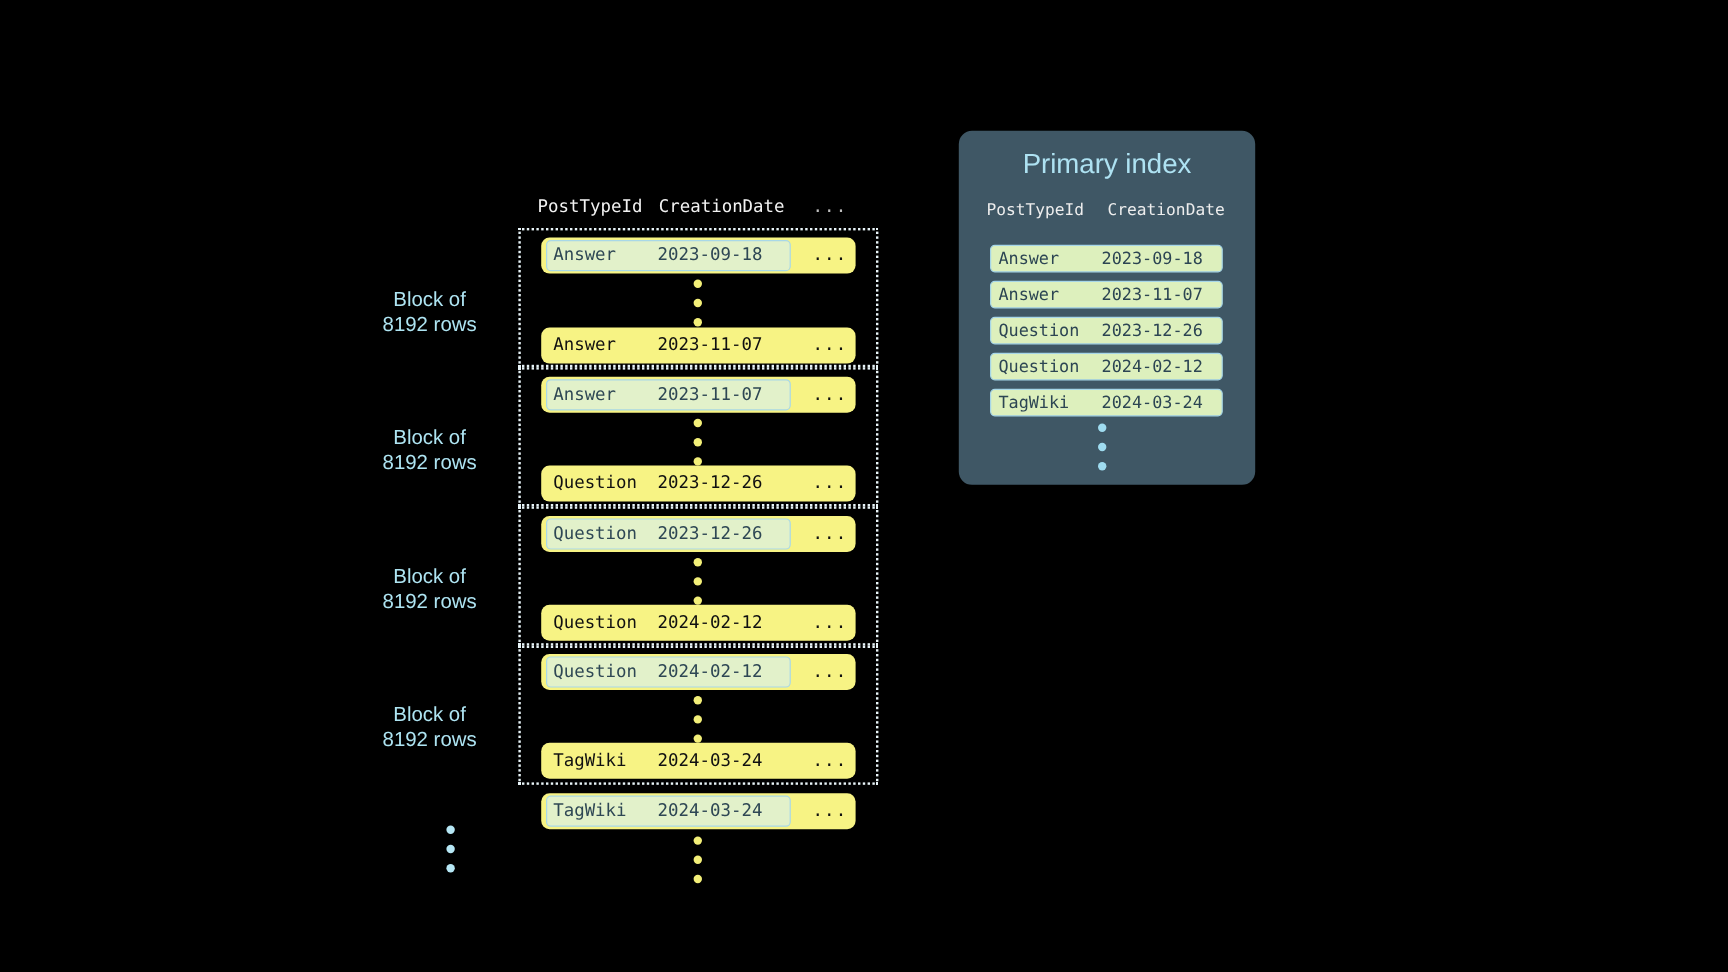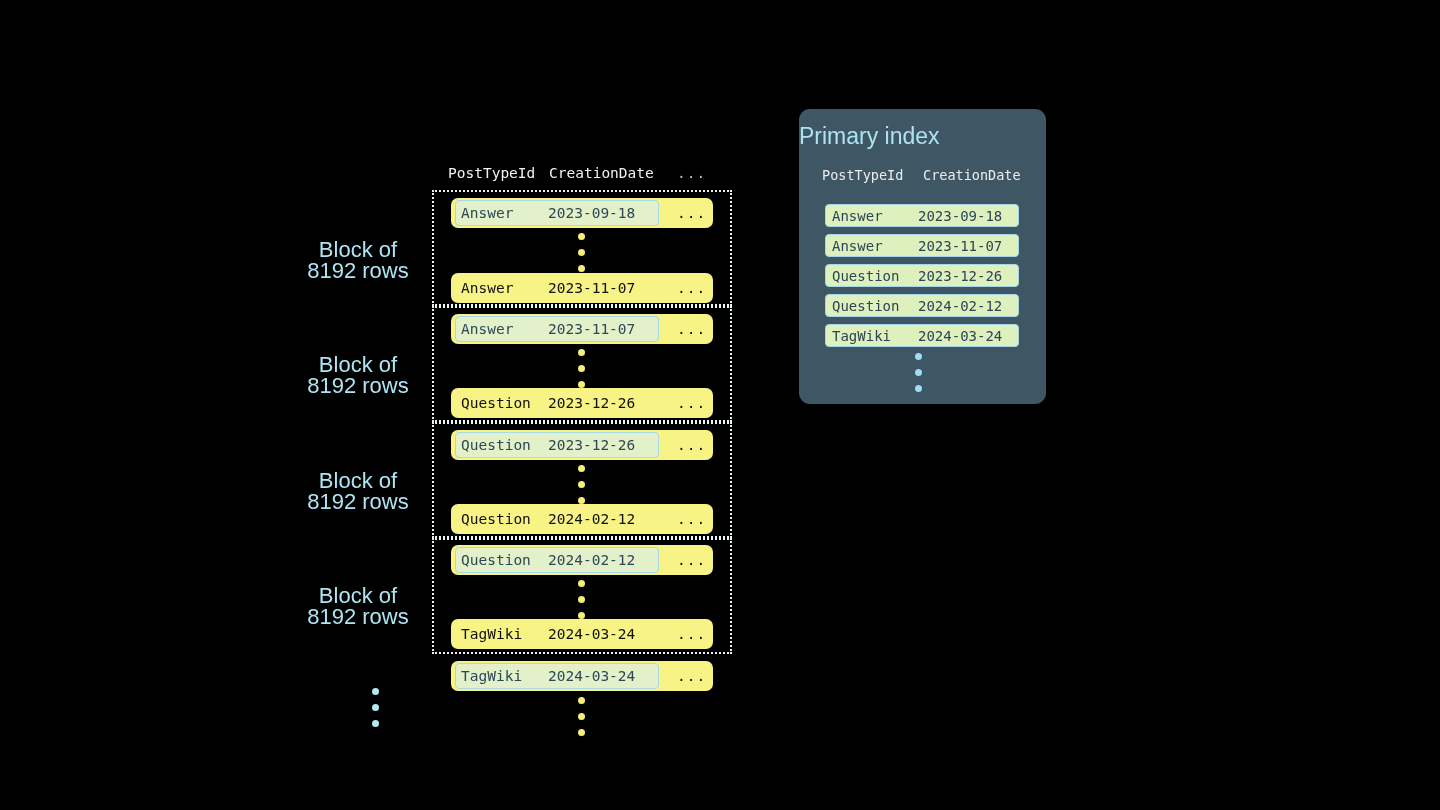--- a/index.html
+++ b/index.html
@@ -61,21 +61,21 @@
     width: 300px;
     border: 2px dotted #E8F4F8;
     box-sizing: border-box;
   }
   .block-label {
     position: absolute;
     width: 140px;
     left: 288px;
     text-align: center;
     color: #AEE4F2;
-    font-size: 22px;
+    font-size: 17px;
     line-height: 21px;
     font-family: "Liberation Sans", sans-serif;
   }
 
   
   .row {
     position: absolute;
     left: 451px;
     width: 262px;
     height: 30px;
@@ -142,20 +142,21 @@
     width: 247px;
     height: 295px;
     background: #3F5765;
     border-radius: 11px;
   }
   #primary-index-title {
     position: absolute;
     left: 0;
     top: 14px;
     width: 100%;
+    text-align: center;
     color: #AEE2F2;
     font-size: 23px;
     font-family: "Liberation Sans", sans-serif;
   }
   .pi-header {
     position: absolute;
     top: 58px;
     left: 0;
     width: 100%;
     height: 20px;

